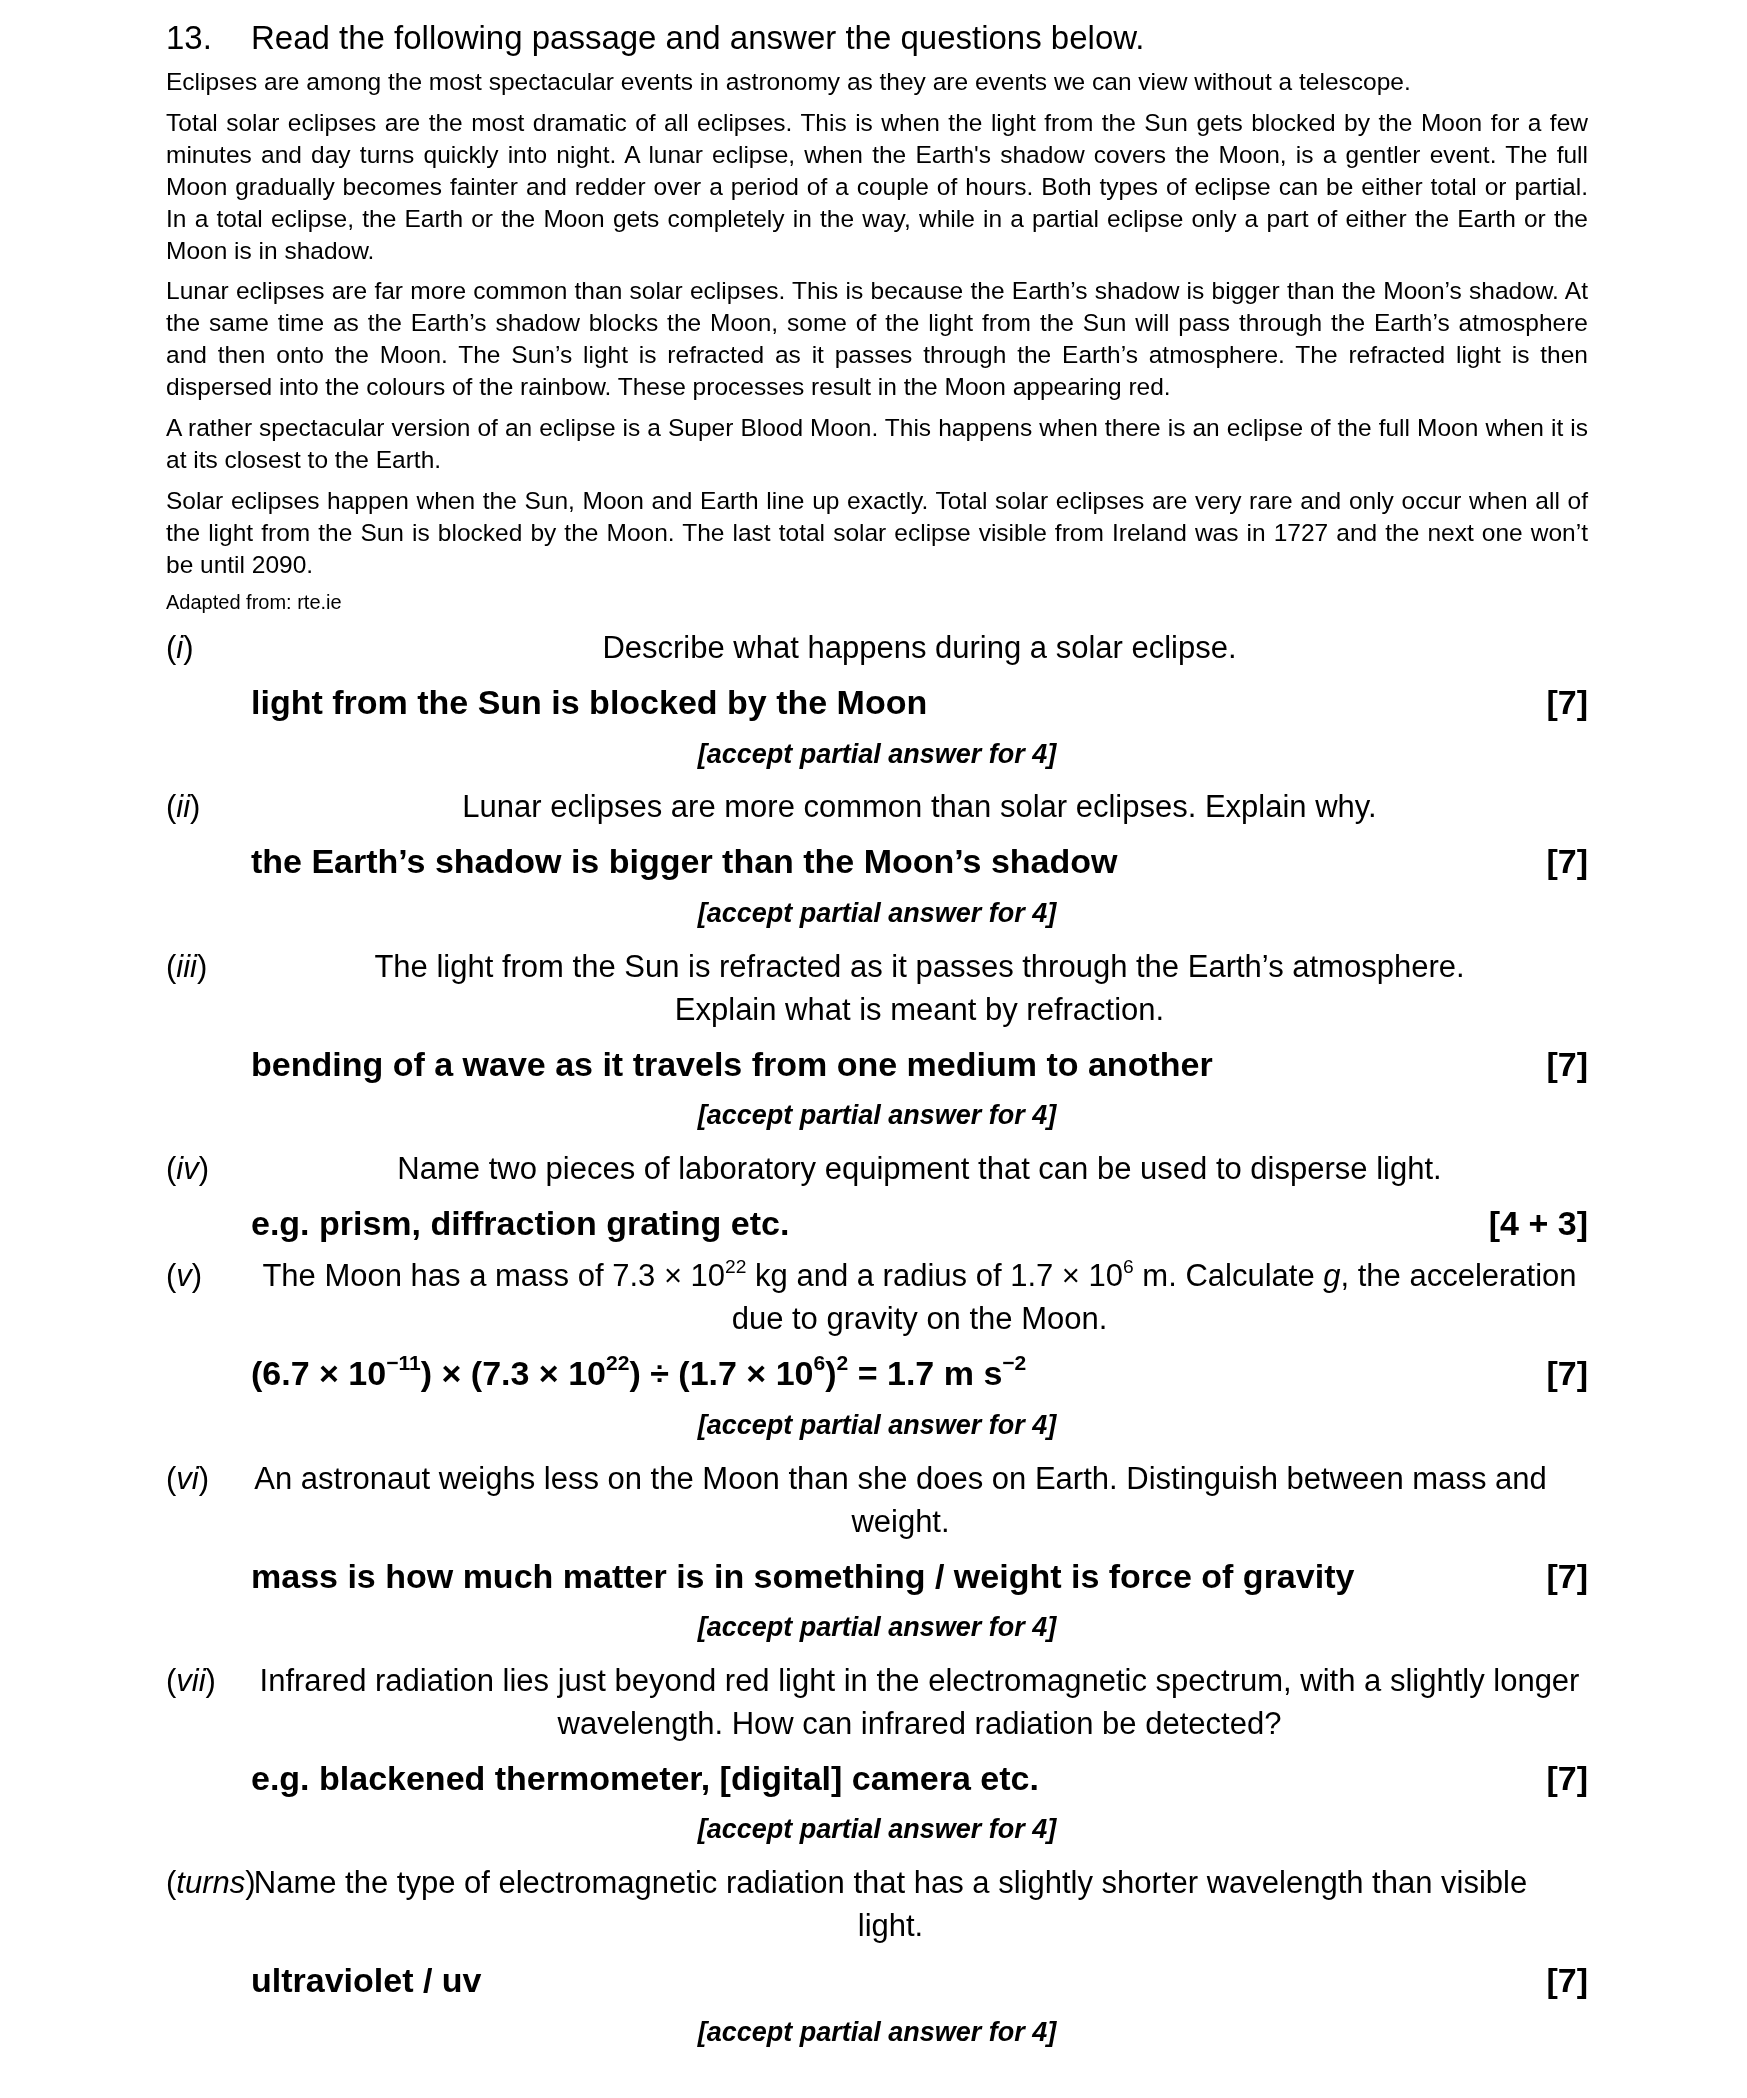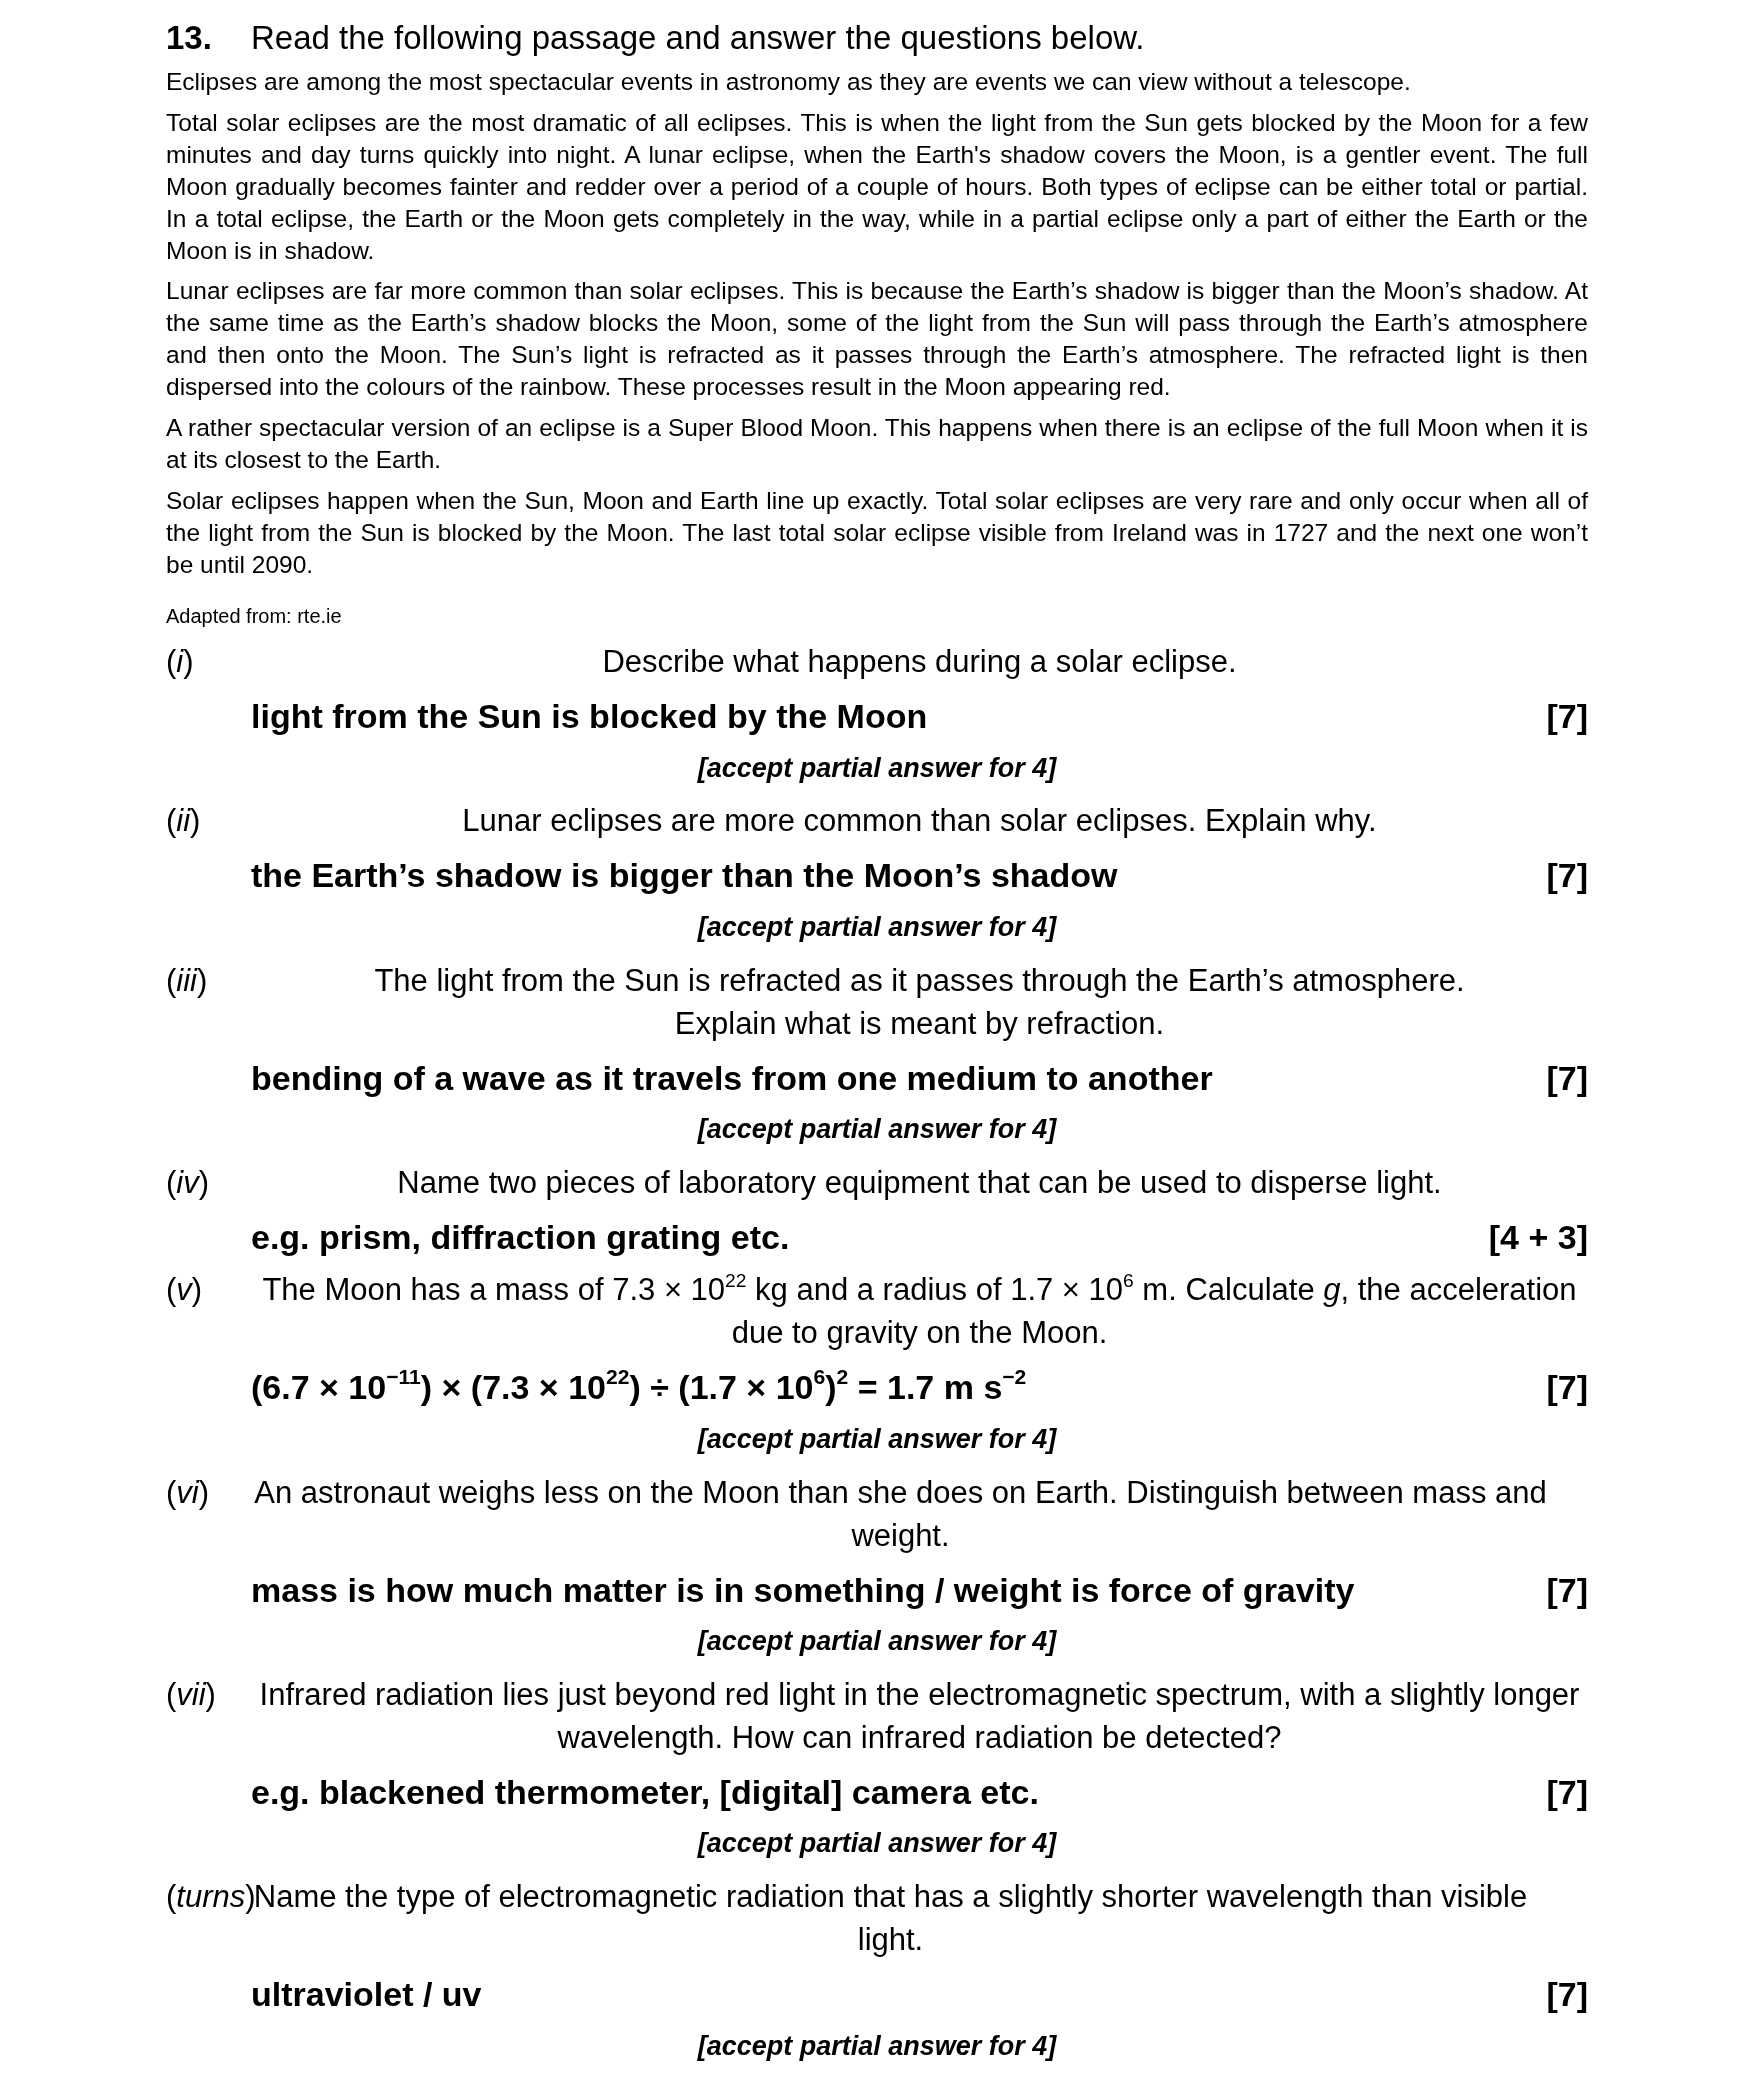--- a/index.html
+++ b/index.html
@@ -2,24 +2,24 @@
 <html><head>
 <meta charset="utf-8">
 <style>
   html, body { margin: 0; padding: 0; background: #ffffff; }
   body {
     width: 1748px; height: 2098px; position: relative; overflow: hidden;
     font-family: "Liberation Sans", sans-serif; color: #000;
   }
   .page { position: absolute; left: 166px; top: 17.3px; width: 1422px; }
   .qhead { display: flex; align-items: baseline; font-size: 33px; line-height: 42px; }
-  .qnum { font-weight: bold; width: 85px; }
+  .qnum { font-weight: normal; width: 85px; }
   .passage p { margin: 0; font-size: 24.5px; line-height: 32px; text-align: justify; }
   .passage p.gap { margin-top: 8.6px; }
-  .passage p.src { font-size: 20px; line-height: 29px; margin-top: 21px; }
+  .passage p.src { font-size: 20px; line-height: 29px; margin-top: 7px; }
   .part { margin-top: 9.6px; }
   .prow { display: flex; align-items: baseline; font-size: 31px; line-height: 43px; }
   .plabel { width: 85px; flex: none; }
   .plabel i { font-style: italic; }
   .ptext { flex: 1; text-align: center; }
   .arow { display: flex; align-items: center; font-size: 34px; line-height: 43px; margin-top: 12px; padding-left: 85px; }
   .ans { flex: 1; font-weight: bold; }
   .marks { font-weight: bold; text-align: right; white-space: nowrap; }
   .accept { font-size: 27px; line-height: 43px; font-weight: bold; font-style: italic; text-align: center; margin-top: 8.6px; }
   sup { font-size: 0.62em; line-height: 0; vertical-align: 0.7em; }

